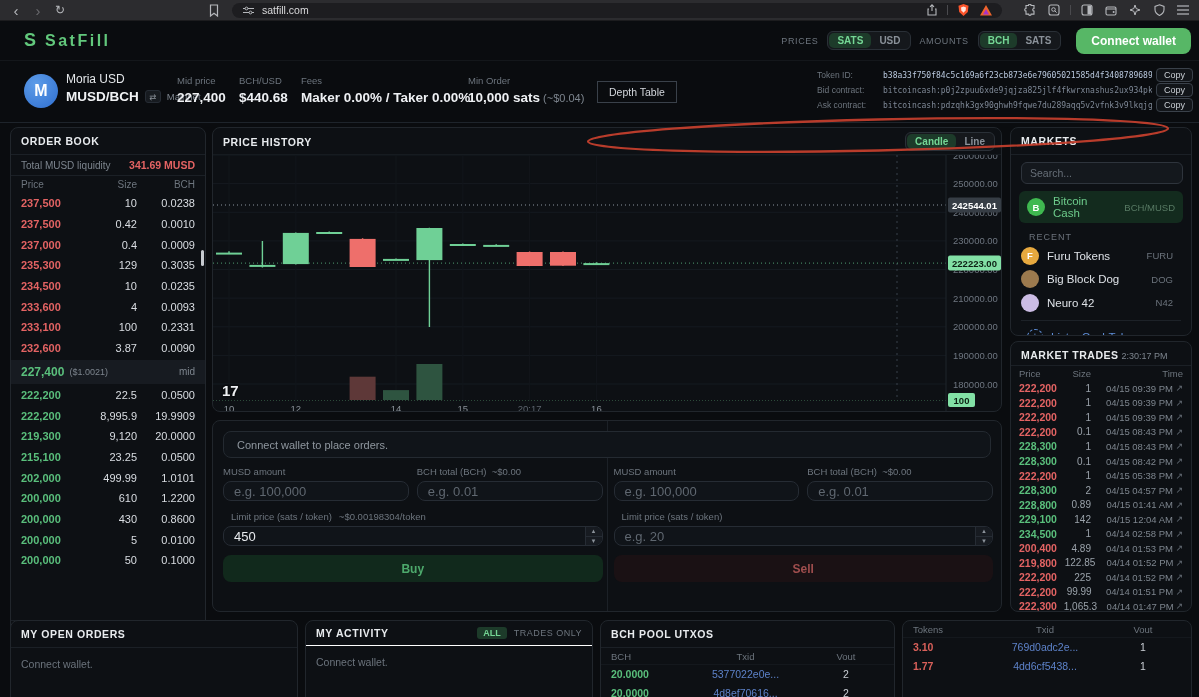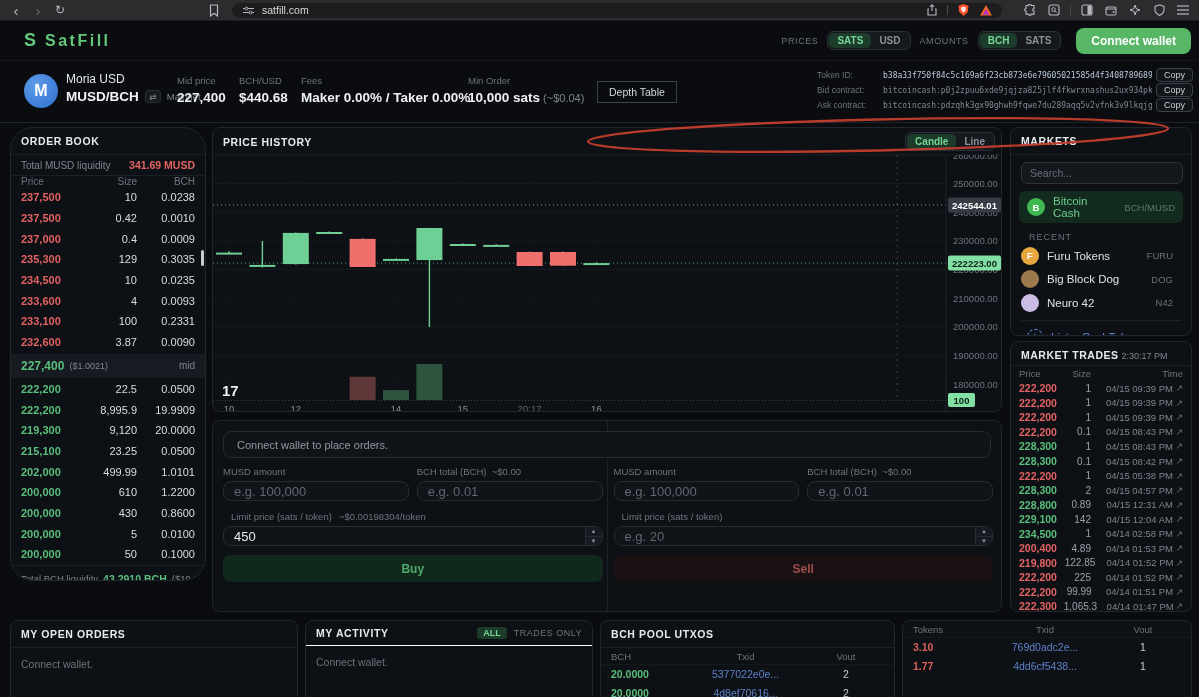--- a/index.html
+++ b/index.html
@@ -55,21 +55,21 @@
     white-space:nowrap;overflow:hidden;}
   .contract-row .cval.hl{color:#bac9df;}
   .copy-btn{margin-left:auto;border:1px solid #3a414a;border-radius:4px;font-size:9px;color:#c9ced4;
     padding:1px 7px;background:#121519;cursor:pointer;flex:0 0 auto;}
   .annotation{position:absolute;left:578px;top:50px;width:600px;height:46px;pointer-events:none;z-index:5;}
   
   .panel{position:absolute;background:#0d1014;border:1px solid #21262c;border-radius:8px;overflow:hidden;}
   .panel-title{font-size:10.5px;font-weight:bold;letter-spacing:.6px;color:#e8ebee;
     padding:7px 10px;border-bottom:1px solid #1b2026;}
   
-  #order-book{left:10px;top:127px;width:196px;height:454px;display:flex;flex-direction:column;border-radius:23px;}
+  #order-book{left:10px;top:127px;width:196px;height:521px;display:flex;flex-direction:column;}
   .ob-total{display:flex;justify-content:space-between;align-items:center;padding:4px 10px;
     border-bottom:1px solid #1b2026;font-size:10px;color:#7d858e;}
   .ob-total .tv{color:#e36363;font-weight:bold;font-size:10.5px;}
   .ob-colhead,.ob-row{display:grid;grid-template-columns:58px 1fr 1fr;padding:0 10px;align-items:center;}
   .ob-colhead{font-size:10px;color:#6d757e;height:17px;}
   .ob-colhead span:nth-child(2),.ob-colhead span:nth-child(3){text-align:right;}
   .ob-row{height:20.7px;font-size:11px;cursor:pointer;}
   .ob-row .p{font-weight:bold;}
   .ob-row.ask .p{color:#e36363;}
   .ob-row.bid .p{color:#5abf7c;}
@@ -681,21 +681,21 @@
         </div>
         <div class="tr-row buyr">
           <span class="pr">228,300</span>
           <span class="sz">2</span>
           <span class="tm">04/15 04:57 PM</span>
           <span class="ar">↗</span>
         </div>
         <div class="tr-row buyr">
           <span class="pr">228,800</span>
           <span class="sz">0.89</span>
-          <span class="tm">04/15 12:31 AM</span>
+          <span class="tm">04/15 01:41 AM</span>
           <span class="ar">↗</span>
         </div>
         <div class="tr-row buyr">
           <span class="pr">229,100</span>
           <span class="sz">142</span>
           <span class="tm">04/15 12:04 AM</span>
           <span class="ar">↗</span>
         </div>
         <div class="tr-row buyr">
           <span class="pr">234,500</span>

